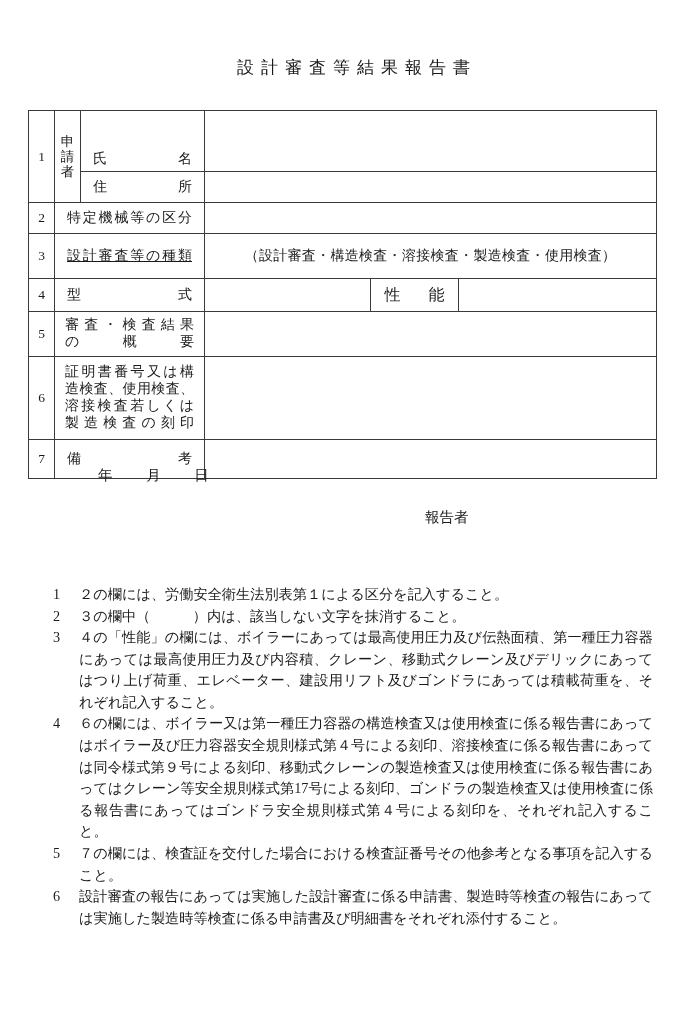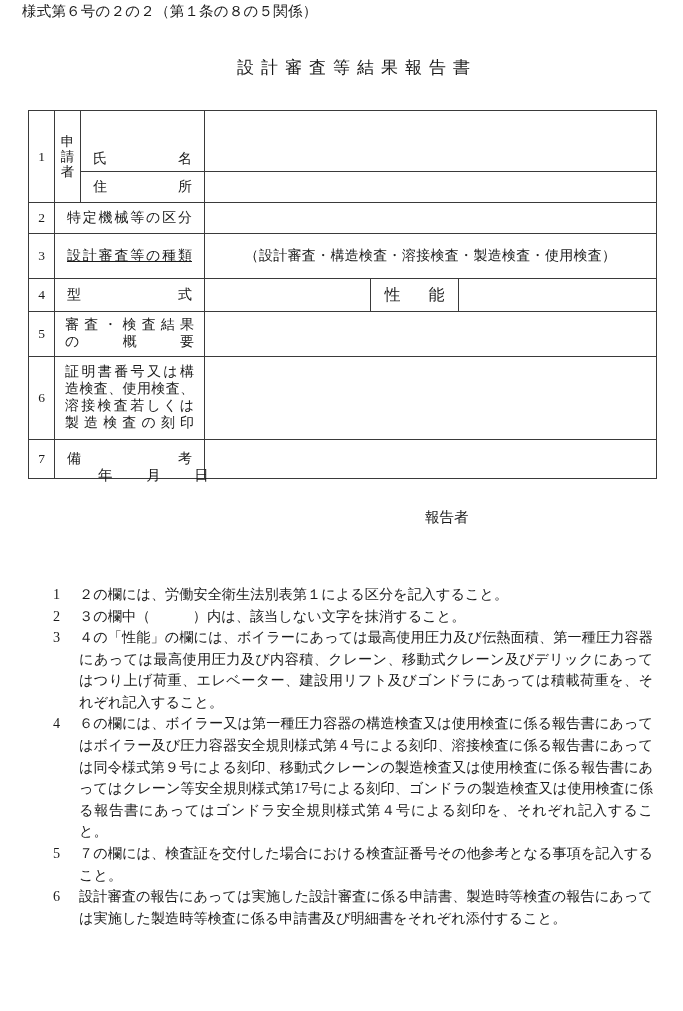--- a/index.html
+++ b/index.html
@@ -165,21 +165,20 @@
     flex: 1 1 auto;
     text-align: justify;
     text-indent: 0;
   }
 </style>
 </head>
 <body>
 
 <div class="page">
 
-  <div class="form-no">様式第６号の２の２（第１条の８の５関係）</div>
 
   <div class="doc-title">設計審査等結果報告書</div>
 
   <table class="form-table">
     <colgroup>
       <col class="col-num">
       <col class="col-sub">
       <col class="col-label">
       <col>
       <col style="width:88px">

